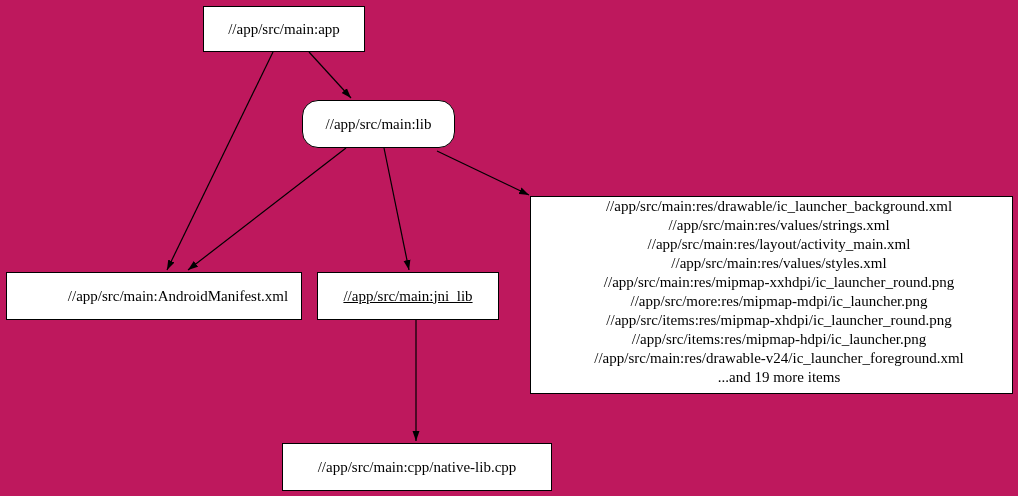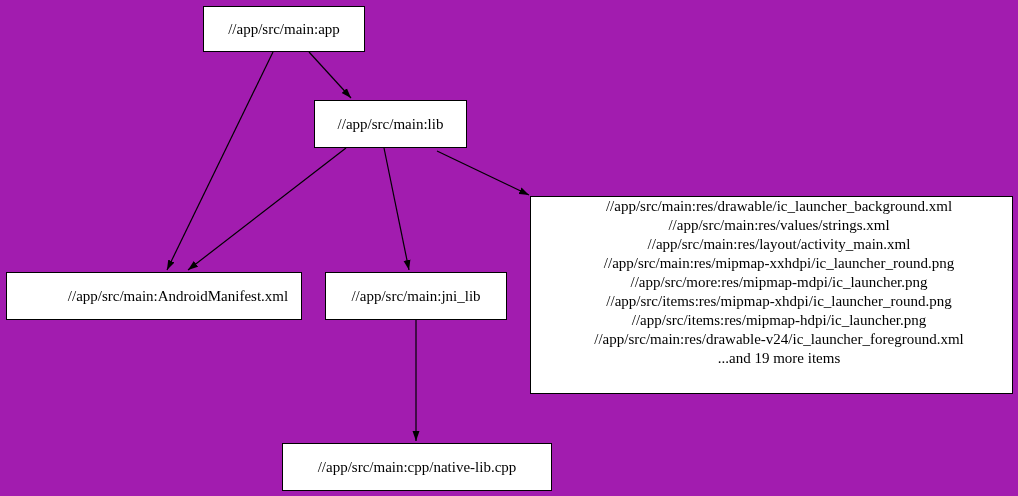--- a/index.html
+++ b/index.html
@@ -4,21 +4,21 @@
 <style>
   html, body {
     margin: 0;
     padding: 0;
     background: #ffffff;
   }
   #canvas {
     position: relative;
     width: 1018px;
     height: 496px;
-    background: #a21caf;
+    background: #be185d;
     font-family: "Liberation Serif", serif;
     color: #000000;
     overflow: hidden;
   }
   #edges {
     position: absolute;
     left: 0;
     top: 0;
     width: 1018px;
     height: 496px;
@@ -63,36 +63,37 @@
     <line x1="346" y1="148" x2="188" y2="270" stroke="#000000" stroke-width="1.2" marker-end="url(#arrow)"></line>
     <line x1="384" y1="148" x2="409" y2="270" stroke="#000000" stroke-width="1.2" marker-end="url(#arrow)"></line>
     <line x1="437" y1="151" x2="529" y2="195" stroke="#000000" stroke-width="1.2" marker-end="url(#arrow)"></line>
     <line x1="416" y1="320" x2="416" y2="441" stroke="#000000" stroke-width="1.2" marker-end="url(#arrow)"></line>
   </svg>
 
   <div class="node" style="left:203px; top:6px; width:162px; height:46px;">
     <span>//app/src/main:app</span>
   </div>
 
-  <div class="node" style="left:314px; top:100px; width:153px; height:48px;">
+  <div class="node" style="left:302px; top:100px; width:153px; height:48px;border-radius:16px;">
     <span>//app/src/main:lib</span>
   </div>
 
   <div class="node" style="left:6px; top:272px; width:296px; height:48px;padding-left:48px;">
     <span>//app/src/main:AndroidManifest.xml</span>
   </div>
 
-  <div class="node" style="left:325px; top:272px; width:182px; height:48px;">
+  <div class="node" style="left:317px; top:272px; width:182px; height:48px;text-decoration:underline;">
     <span>//app/src/main:jni_lib</span>
   </div>
 
   <div class="node multiline" style="left:530px; top:196px; width:483px; height:198px;">
     <div class="res-line">//app/src/main:res/drawable/ic_launcher_background.xml</div>
     <div class="res-line">//app/src/main:res/values/strings.xml</div>
     <div class="res-line">//app/src/main:res/layout/activity_main.xml</div>
+    <div class="res-line">//app/src/main:res/values/styles.xml</div>
     <div class="res-line">//app/src/main:res/mipmap-xxhdpi/ic_launcher_round.png</div>
     <div class="res-line">//app/src/more:res/mipmap-mdpi/ic_launcher.png</div>
     <div class="res-line">//app/src/items:res/mipmap-xhdpi/ic_launcher_round.png</div>
     <div class="res-line">//app/src/items:res/mipmap-hdpi/ic_launcher.png</div>
     <div class="res-line">//app/src/main:res/drawable-v24/ic_launcher_foreground.xml</div>
     <div class="res-line">...and 19 more items</div>
   </div>
 
   <div class="node" style="left:282px; top:443px; width:270px; height:48px;">
     <span>//app/src/main:cpp/native-lib.cpp</span>

